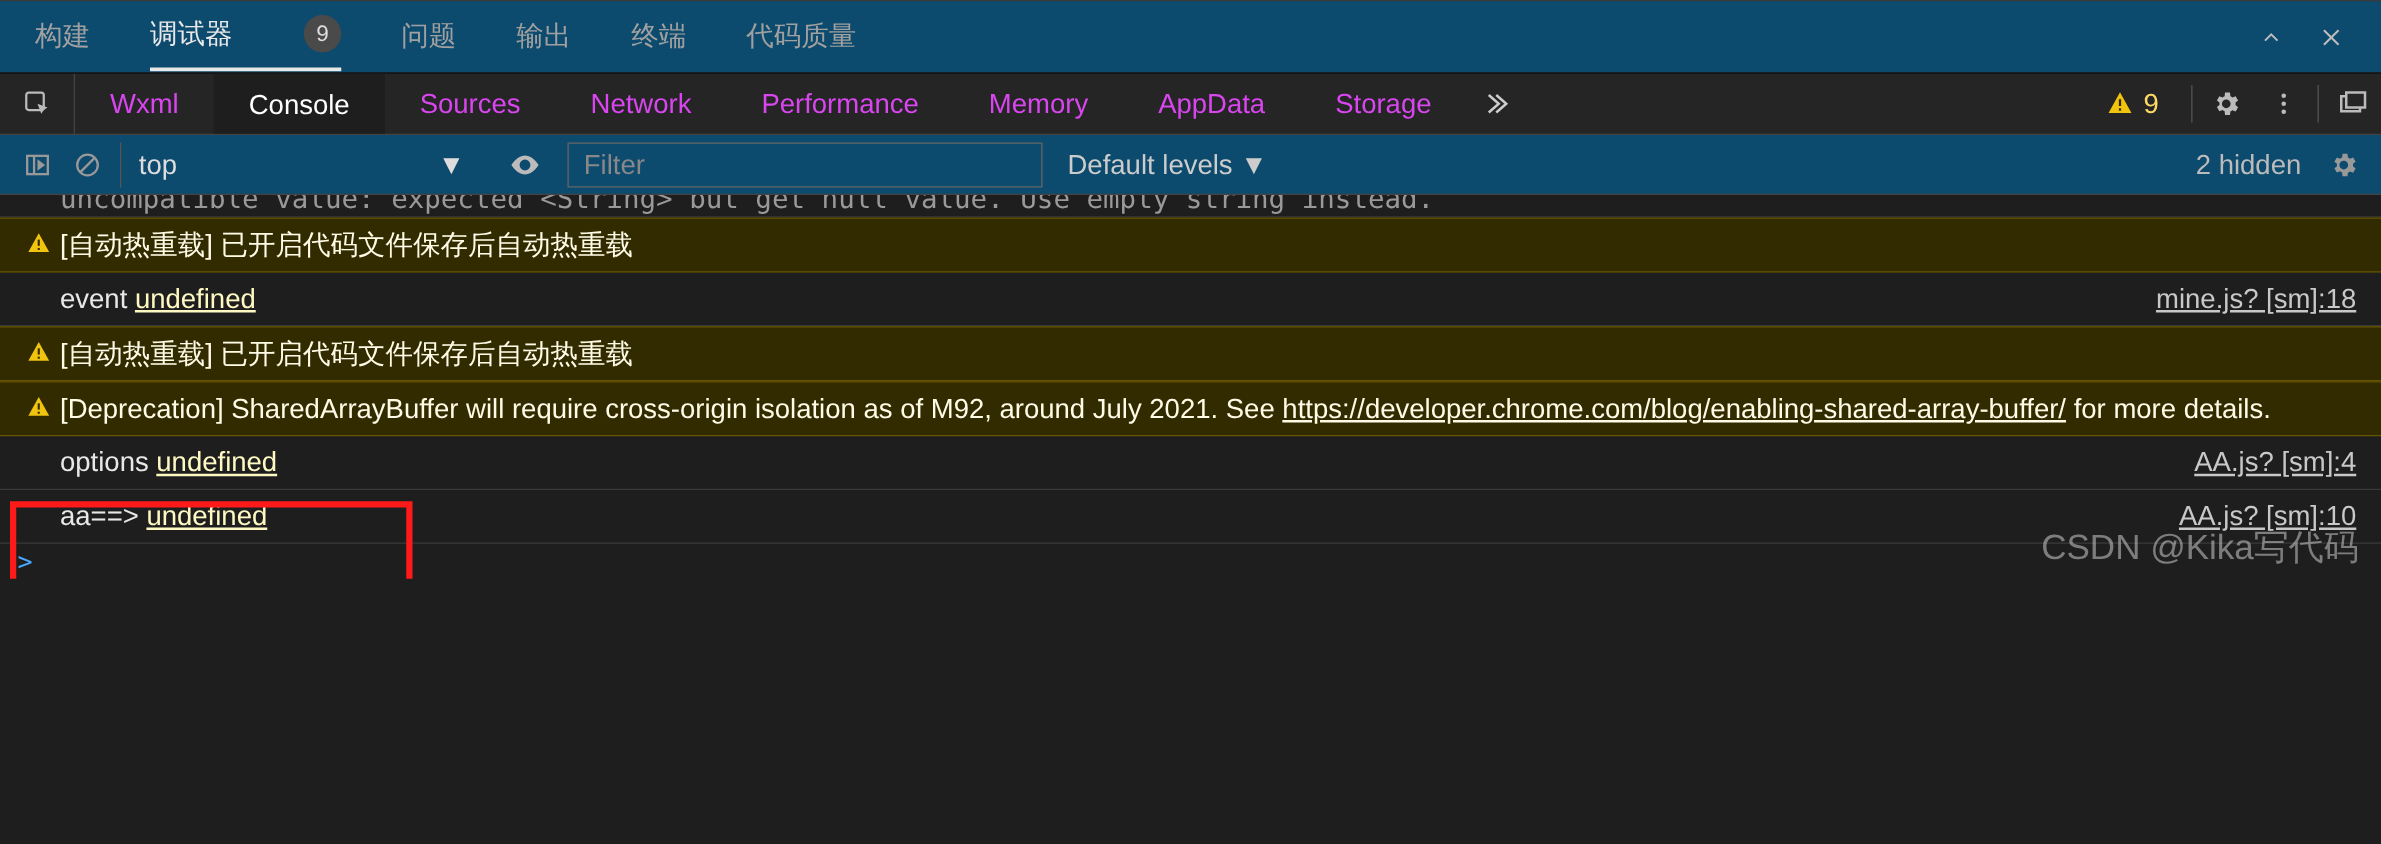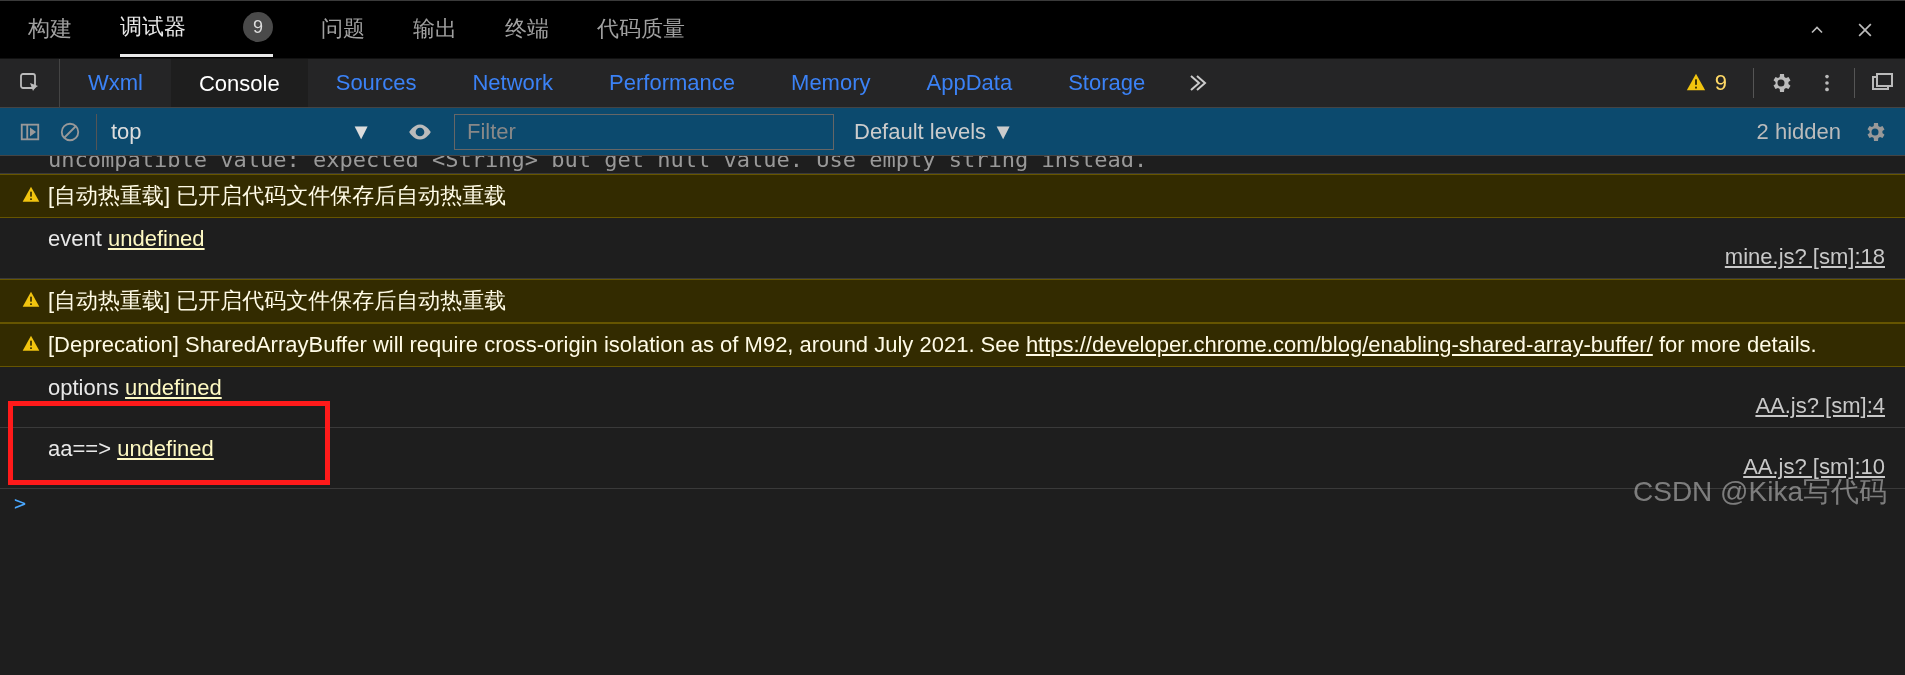--- a/index.html
+++ b/index.html
@@ -1,30 +1,30 @@
 <!DOCTYPE html>
 <html><head>
 <meta charset="utf-8">
 <style>
 * { margin: 0; padding: 0; box-sizing: border-box; font-family: "Microsoft YaHei", "PingFang SC", Arial, sans-serif; }
 body { background: #1e1e1e; color: #cccccc; width: 1905px; overflow: hidden; }
 .whole { position: relative; }
 
 
-.top-tabs { display: flex; align-items: center; height: 58px; background: #000000; border-top: 1px solid #3a3a3a; padding-left: 28px; padding-right: 20px; }
+.top-tabs { display: flex; align-items: center; height: 58px; background: #0c4a6e; border-top: 1px solid #3a3a3a; padding-left: 28px; padding-right: 20px; }
 .top-tab { font-size: 22px; color: #a0a0a0; margin-right: 48px; padding: 10px 0 12px 0; cursor: pointer; display: flex; align-items: center; }
 .top-tab.active { color: #e8e8e8; border-bottom: 3px solid #e8e8e8; gap: 47px; }
 .badge-circ { display: inline-flex; align-items: center; justify-content: center; width: 30px; height: 30px; border-radius: 15px; background: #4a4a4a; color: #ddd; font-size: 18px; margin-left: 10px; }
 .top-spacer { flex: 1; }
 .top-icon { width: 40px; height: 40px; display: flex; align-items: center; justify-content: center; color: #bdbdbd; margin-left: 8px; cursor: pointer; }
 
 
 .dev-tabs { display: flex; align-items: center; height: 50px; background: #252526; border-top:1px solid #111; border-bottom: 1px solid #444; }
 .insp-icon { width: 60px; display:flex; align-items:center; justify-content:center; height:100%; border-right:1px solid #444; color:#bbb; cursor:pointer; }
-.dev-tab { padding: 0 28px; height:100%; display:flex; align-items:center; font-size: 22px; color:#3b82f6; cursor:pointer; }
+.dev-tab { padding: 0 28px; height:100%; display:flex; align-items:center; font-size: 22px; color:#d946ef; cursor:pointer; }
 .dev-tab.active { background:#1e1e1e; color:#fff; border-top:2px solid transparent; }
 .dev-tabs .chev { width:46px; display:flex; align-items:center; justify-content:center; color:#ccc; cursor:pointer; }
 .dev-right { margin-left:auto; display:flex; align-items:center; height:100%; }
 .warn-badge { display:flex; align-items:center; color:#ffd966; font-size:22px; margin-right:22px; cursor:pointer; }
 .warn-badge svg { margin-right:8px; }
 .dev-ico { width:46px; display:flex; align-items:center; justify-content:center; color:#bbb; cursor:pointer; }
 .dev-sep { width:1px; height:30px; background:#555; margin:0 4px; }
 
 
 .con-bar { display:flex; align-items:center; height:48px; background:#0c4a6e; border-bottom:1px solid #444; padding:0 10px; }
@@ -34,21 +34,21 @@
 .filter-box { width:380px; height:36px; border:1px solid #666; background:transparent; color:#ccc; font-size:22px; padding:0 12px; }
 .filter-box::placeholder { color:#888; }
 .lvls { font-size:22px; color:#ccc; margin-left:20px; display:flex; align-items:center; cursor:pointer; }
 .hidden-lbl { margin-left:auto; font-size:22px; color:#bbb; margin-right:14px; }
 
 
 .logs { background:#1e1e1e; font-family: Consolas, "Courier New", monospace; font-size:22px; }
 .logrow { display:flex; align-items:flex-start; padding:6px 20px 6px 14px; border-bottom:1px solid #3a3a3a; min-height:40px; line-height:30px; }
 .logrow .gut { width:34px; flex:none; display:flex; align-items:flex-start; justify-content:center; padding-top:4px; }
 .logrow .msg { flex:1; color:#e8e8e8; word-break:break-all; }
-.logrow .src { color:#c8c8c8; text-decoration: underline; white-space:nowrap; margin-left:20px;margin-top:18px; }
+.logrow .src { color:#c8c8c8; text-decoration: underline; white-space:nowrap; margin-left:20px; }
 .logrow.warn { background:#332b00; border-top:1px solid #665500; border-bottom:1px solid #665500; }
 .logrow.warn .msg { color:#fffbe6; }
 .logrow .under { text-decoration: underline; }
 .dim { color:#fef9c3;text-decoration:underline; }
 .cutoff { color:#999; letter-spacing:0; border-bottom:1px solid #3a3a3a; padding:0 14px 2px 48px; font-family: Consolas, monospace; font-size:22px; overflow:hidden; height:18px; line-height:8px; }
 
 .hlbox { position:absolute; border:5px solid #ff1a1a; pointer-events:none; }
 
 .prompt { color:#4aa8ff; padding:2px 14px; font-size:20px; font-family: Consolas, monospace; }
 

